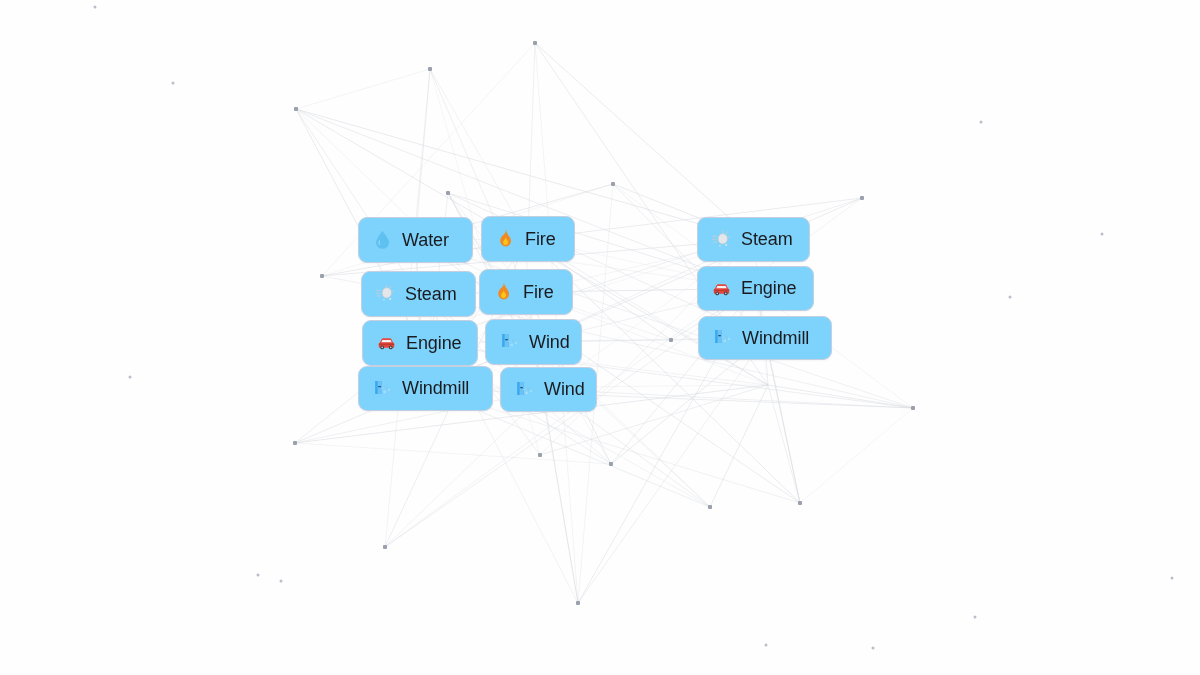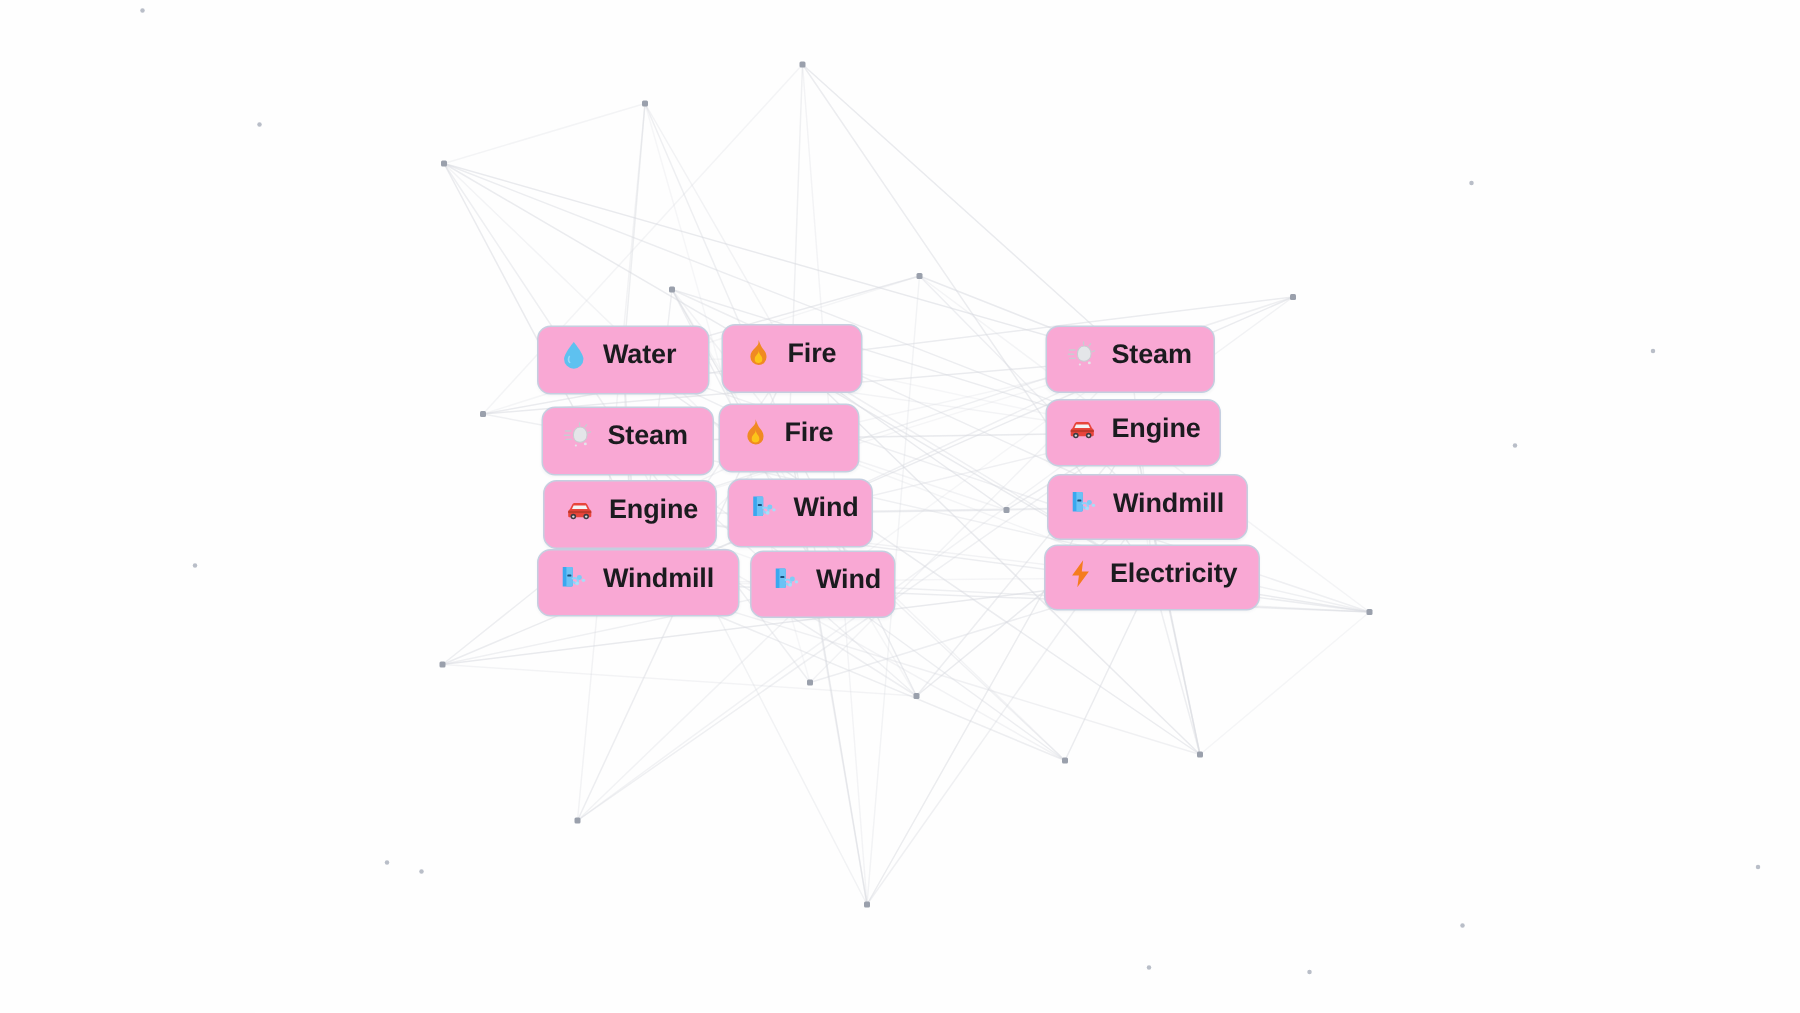--- a/index.html
+++ b/index.html
@@ -27,30 +27,30 @@
   }
   #cards-layer {
     position: absolute;
     inset: 0;
     width: 1200px;
     height: 675px;
   }
   .element-card {
     position: absolute;
     display: inline-flex;
+    align-items: center;
     gap: 9px;
     padding: 8px 16px 9px 13px;
-    background: #f9a8d4;
+    background: #7dd3fc;
     border: 1px solid #c5cfe0;
     border-radius: 9px;
     box-shadow: 0 1px 2px rgba(30,45,70,0.045);
     white-space: nowrap;
     cursor: grab;
     user-select: none;
-    font-weight: bold;
   }
   .element-card .label {
     font-size: 18px;
     line-height: 20px;
     color: #1b1b1f;
     letter-spacing: -0.1px;
   }
 
   
   .ico { width: 21px; height: 21px; display:block; flex:none; }
@@ -313,26 +313,20 @@
           <path d="M3.6 3.4h6.6a1 1 0 0 1 1 1v12.9a1 1 0 0 1-1 1H3.6z" fill="#3aa8ef"></path>
           <path d="M6.4 3.4h3.8a1 1 0 0 1 1 1v12.9a1 1 0 0 1-1 1H6.4z" fill="#6cc2f5"></path>
           <rect x="7.1" y="9.2" width="3.1" height="1.5" fill="#1b4f7d" rx="0.5"></rect>
           <path d="M11.2 12.1c1.8-.6 3.4.1 3.9 1.3.4 1.1-.2 2.2-1.3 2.4-.9.2-1.7-.3-1.8-1" fill="none" stroke="#8fd3f9" stroke-width="1.6" stroke-linecap="round"></path>
           <circle cx="16.3" cy="11.4" r="1.9" fill="#7ecdf7"></circle>
           <circle cx="19.4" cy="13.6" r="1.3" fill="#a6def9"></circle>
           <circle cx="14.6" cy="15.9" r="1.4" fill="#a6def9"></circle>
         </svg>
         <span class="label">Windmill</span>
       </div>
-      <div class="element-card" style="left: 696px; top: 363px; width: 144px; height: 44px;">
-        <svg class="ico" viewBox="0 0 24 24">
-          <path d="M13.8 1.8 5.4 13.3h5.2L9.4 22.2l8.8-11.9h-5.4z" fill="#f57c1f"></path>
-        </svg>
-        <span class="label">Electricity</span>
-      </div>
     </div>
 
 <div class="hub-node" style="left: 430px; top: 69px; background: rgb(154, 160, 172);"></div>
     <div class="hub-node" style="left: 296px; top: 109px; background: rgb(154, 160, 172);"></div>
     <div class="hub-node" style="left: 535px; top: 43px; background: rgb(154, 160, 172);"></div>
     <div class="hub-node" style="left: 448px; top: 193px; background: rgb(154, 160, 172);"></div>
     <div class="hub-node" style="left: 613px; top: 184px; background: rgb(154, 160, 172);"></div>
     <div class="hub-node" style="left: 862px; top: 198px; background: rgb(154, 160, 172);"></div>
     <div class="hub-node" style="left: 322px; top: 276px; background: rgb(154, 160, 172);"></div>
     <div class="hub-node" style="left: 295px; top: 443px; background: rgb(154, 160, 172);"></div>

